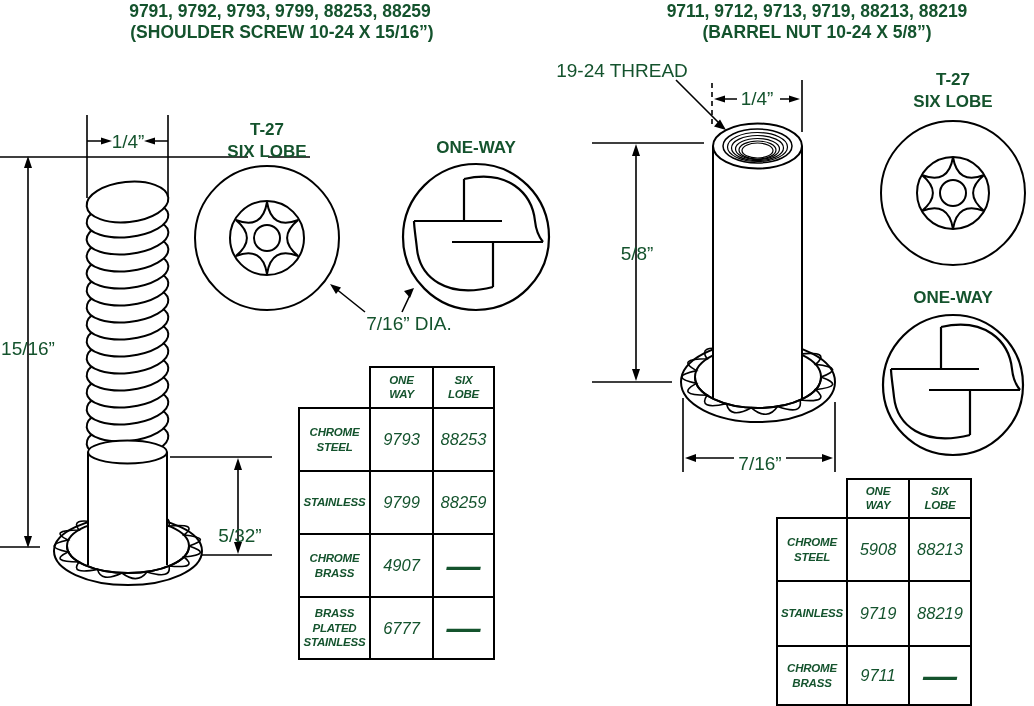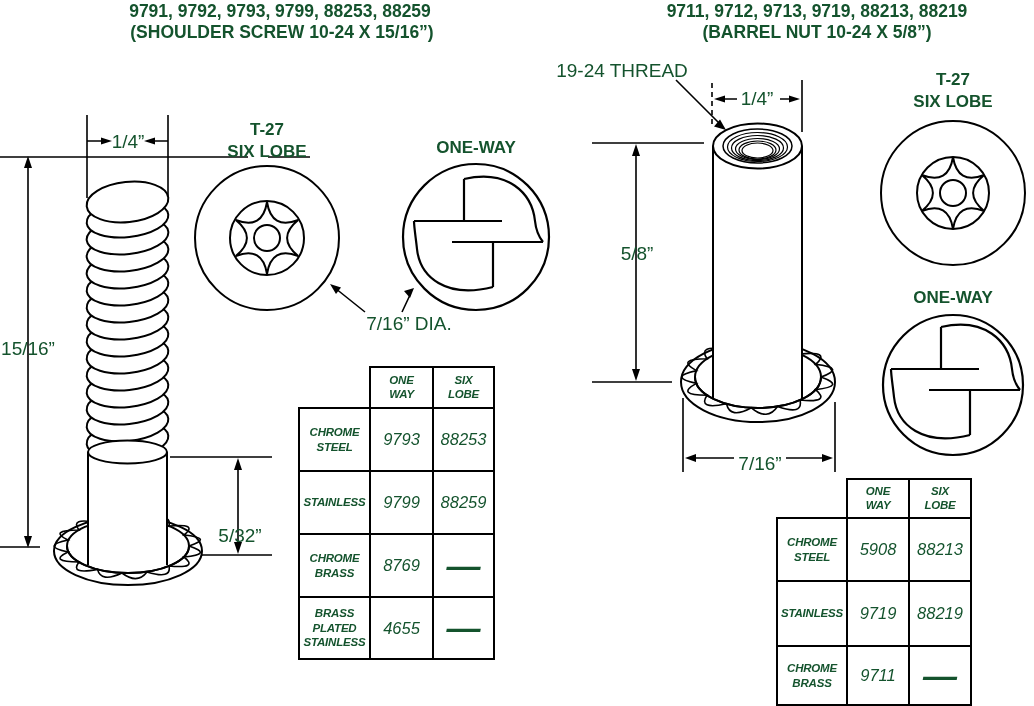--- a/index.html
+++ b/index.html
@@ -186,28 +186,28 @@
       <td class="val">88253</td>
     </tr>
     <tr style="height:63px;">
       <td class="mat">STAINLESS</td>
       <td class="val">9799</td>
       <td class="val">88259</td>
     </tr>
     <tr style="height:63px;">
       <td class="mat">CHROME
 BRASS</td>
-      <td class="val">8769</td>
+      <td class="val">4907</td>
       <td class="val dash">—</td>
     </tr>
     <tr style="height:62px;">
       <td class="mat">BRASS
 PLATED
 STAINLESS</td>
-      <td class="val">4655</td>
+      <td class="val">6777</td>
       <td class="val dash">—</td>
     </tr>
   </tbody>
     </table>
 
   <table class="spec" style="left:776px;top:478px;width:194px;">
     <colgroup>
         <col style="width:70px">
         <col style="width:62px">
         <col style="width:62px">

